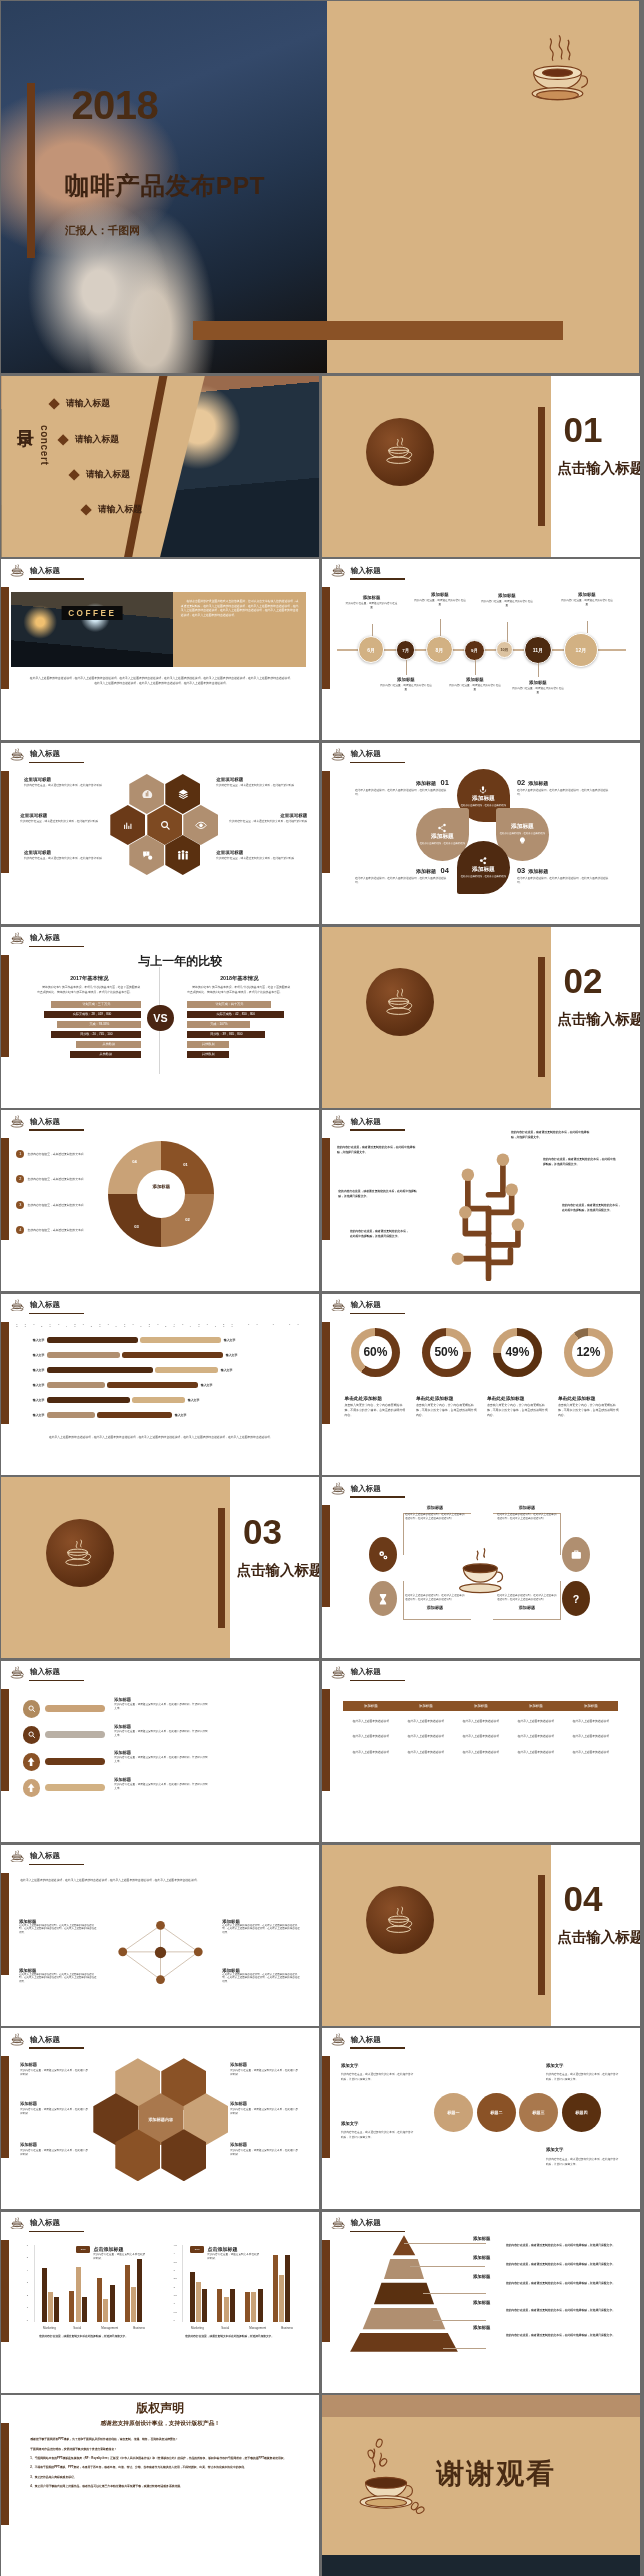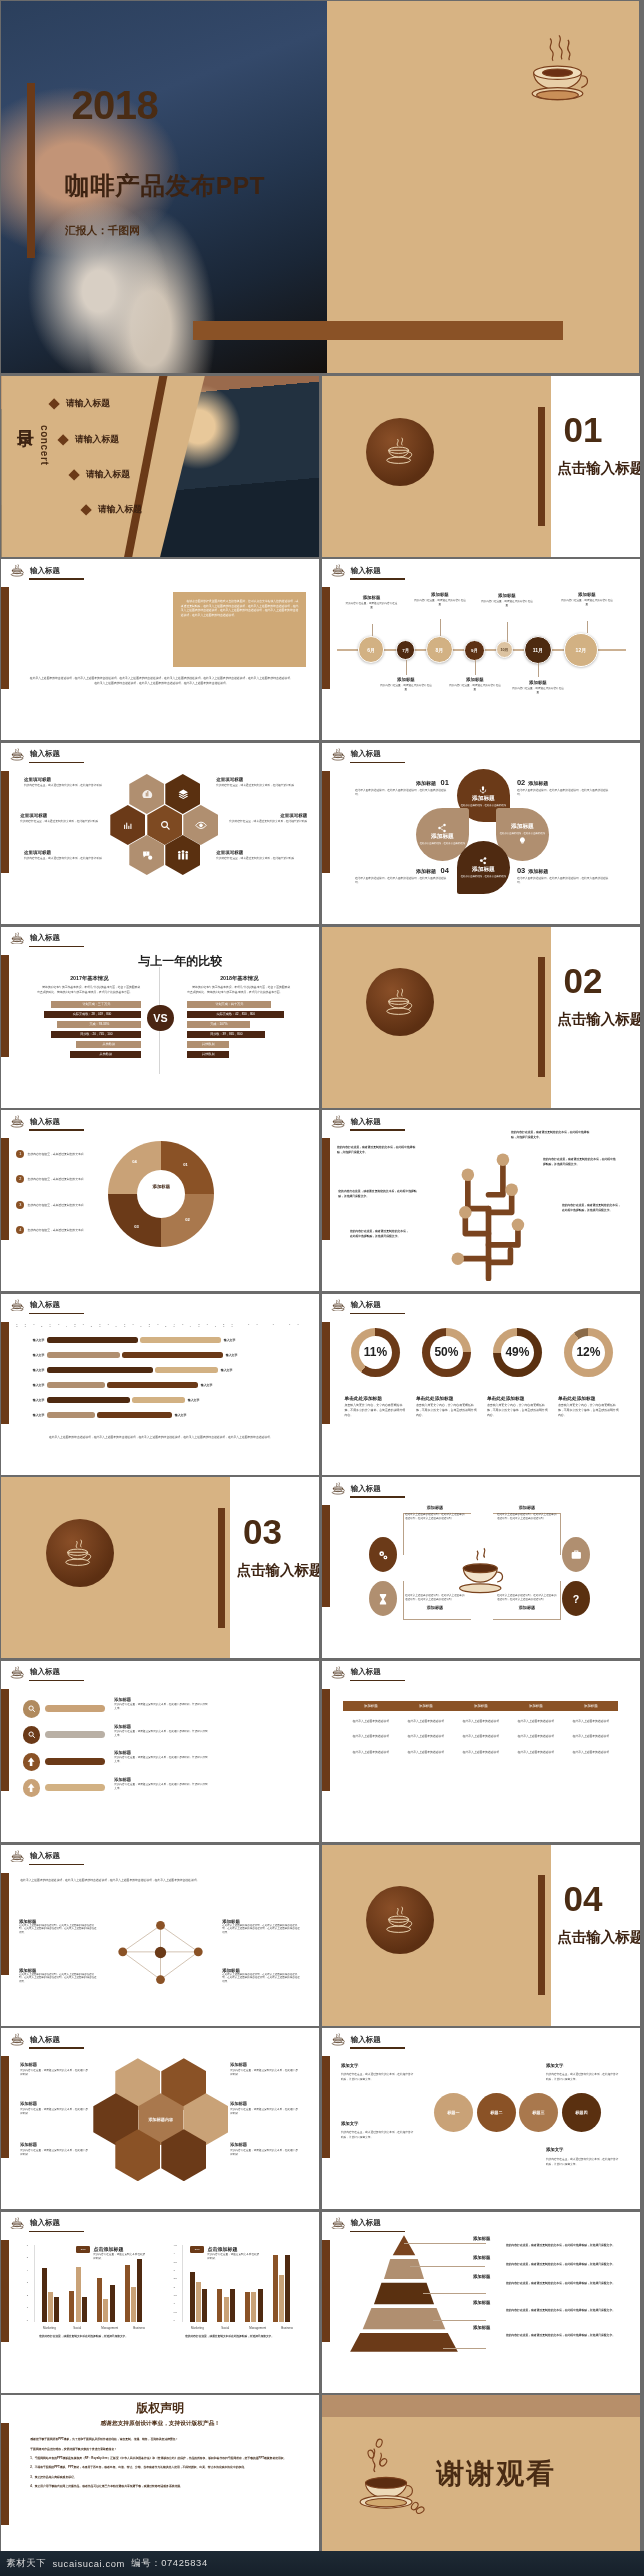--- a/index.html
+++ b/index.html
@@ -338,20 +338,23 @@
             <path d="M4 13h20a10 7 0 0 1-20 0z"></path>
               <ellipse cx="14" cy="13" rx="10" ry="3"></ellipse>
             <path d="M24 15c4 0 4 5 0 6"></path>
               <ellipse cx="14" cy="22" rx="12" ry="3"></ellipse>
           </g>
         </svg>
         <span class="ttl">输入标题</span>
       </div>
       <div class="s-rule"></div>
       <div class="s-leftbar"></div>
+      <div class="pt-img photo ph-coffee-sign">
+        <div style="position:absolute;left:50%;top:14px;transform:translateX(-50%);background:#0b0b0b;color:#e9c27a;font-size:8.2px;letter-spacing:2.5px;padding:2.5px 6.3px;font-weight:bold;">COFFEE</div>
+      </div>
       <div class="pt-panel">
         <p>右键点击图片选择设置图片格式可直接替换图片。您可以点击文字框输入您的描述说明，或者通过复制粘贴，在此录入上述图表的综合描述说明。在此录入上述图表的综合描述说明，在此录入上述图表的综合描述说明，在此录入上述图表的综合描述说明，在此录入上述图表的综合描述说明，在此录入上述图表的综合描述说明。</p>
       </div>
       <div class="pt-foot micro">在此录入上述图表的综合描述说明，在此录入上述图表的综合描述说明。在此录入上述图表的综合描述说明，在此录入上述图表的描述说明，在此录入上述图表的综合描述说明，在此录入上述图表的综合描述说明。在此录入上述图表的综合描述说明，在此录入上述图表的综合描述说明。在此录入上述图表的综合描述说明。</div>
     </div>
 
     <div class="slide">
       <div class="s-head">
         <svg class="cupico" viewBox="0 0 30 26">
           <g stroke="#4a2c14" fill="none" stroke-width="1.3">
@@ -835,21 +838,21 @@
               <path d="M24 15c4 0 4 5 0 6"></path>
               <ellipse cx="14" cy="22" rx="12" ry="3"></ellipse>
             </g>
           </svg>
         <span class="ttl">输入标题</span>
       </div>
       <div class="s-rule"></div>
       <div class="s-leftbar"></div>
 
       <div class="donut" style="left:29px;top:34px;background:conic-gradient(#6b3a18 0 60%, #c9a277 60% 100%);"></div>
-      <div class="dpct" style="left:29px;top:34px;">11%</div>
+      <div class="dpct" style="left:29px;top:34px;">60%</div>
       <div class="donut" style="left:100px;top:34px;background:conic-gradient(#c9a277 0 25%, #6b3a18 25% 100%);"></div>
       <div class="dpct" style="left:100px;top:34px;">50%</div>
       <div class="donut" style="left:171px;top:34px;background:conic-gradient(#5a3010 0 75%, #c9a277 75% 100%);"></div>
       <div class="dpct" style="left:171px;top:34px;">49%</div>
       <div class="donut" style="left:242px;top:34px;background:conic-gradient(#c9a277 0 90%, #8a6a48 90% 100%);"></div>
       <div class="dpct" style="left:242px;top:34px;">12%</div>
 
       <div class="dcap" style="left:22.6px;top:101px;">
         <div class="t">单击此处添加标题</div>
         <div class="d">点击输入简要文字内容，文字内容需要概括精炼，不用多余的文字修饰，言简意赅的说明分项内容。</div>
@@ -1428,20 +1431,15 @@
           <ellipse cx="42" cy="98" rx="38" ry="9" fill="#edd9b8"></ellipse>
           <ellipse cx="42" cy="99" rx="30" ry="6" fill="#d1a86e"></ellipse>
           <ellipse cx="84" cy="104" rx="4" ry="6" transform="rotate(35 84 104)"></ellipse>
           <ellipse cx="92" cy="110" rx="4" ry="6" transform="rotate(60 92 110)"></ellipse>
         </g>
       </svg>
       <div class="ty-txt">谢谢观看</div>
     </div>
   </div>
 
-  <div class="wm">
-    <span class="mark">素材天下</span>
-    <span class="mark">sucaisucai.com</span>
-    <span class="mark">编号：07425834</span>
-  </div>
 
 </div>
 
 
 </body></html>

